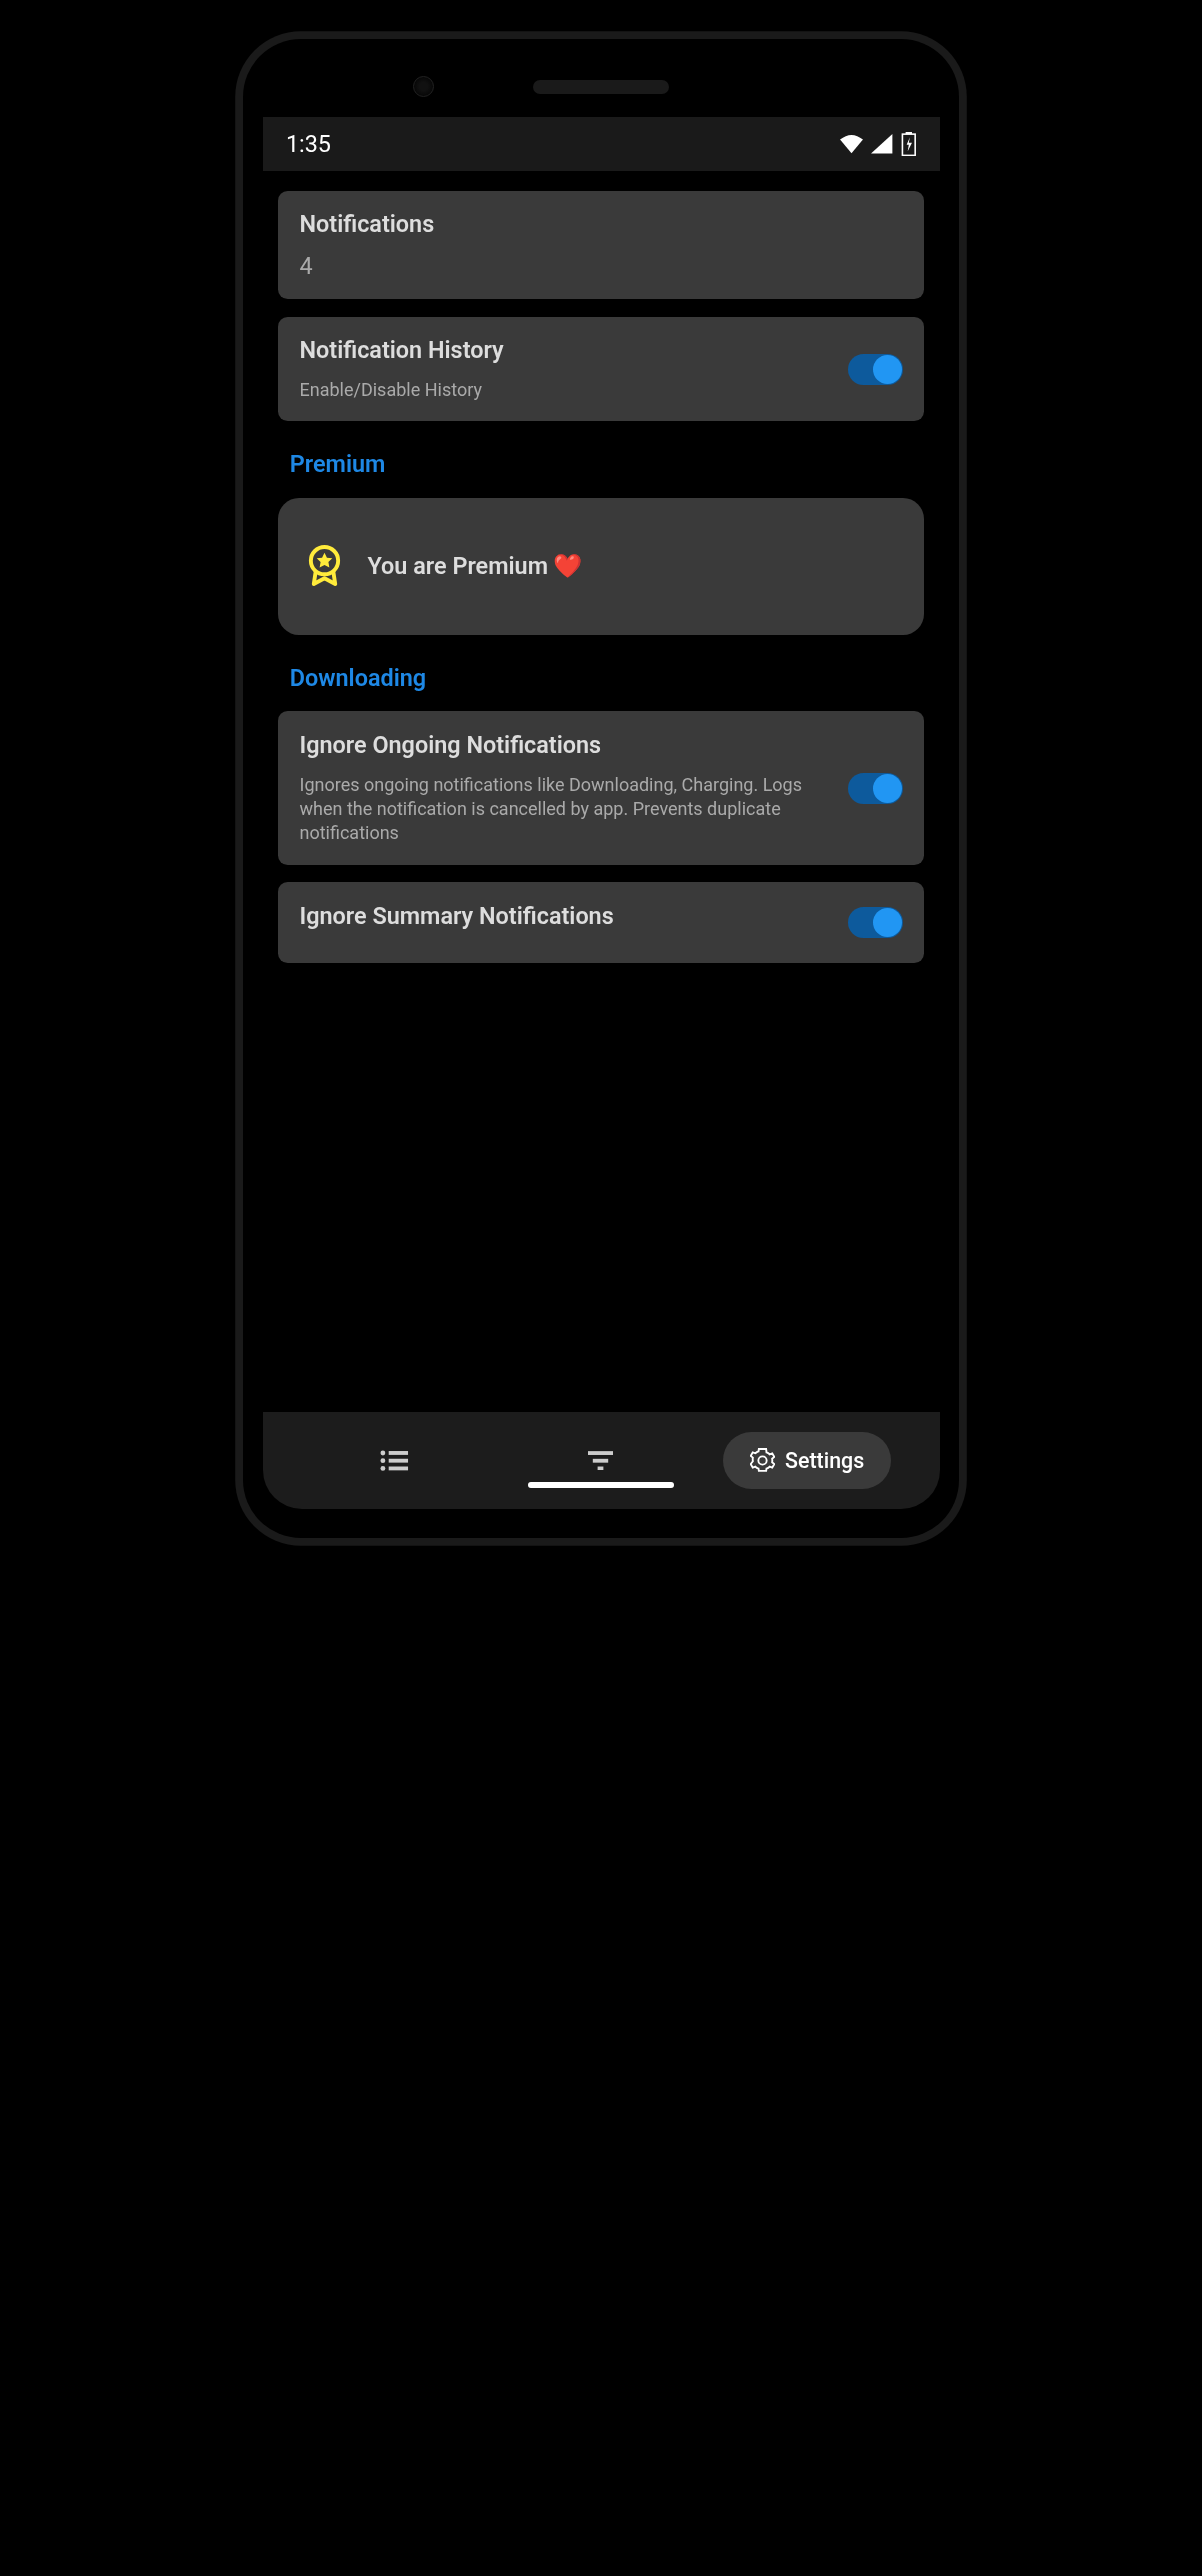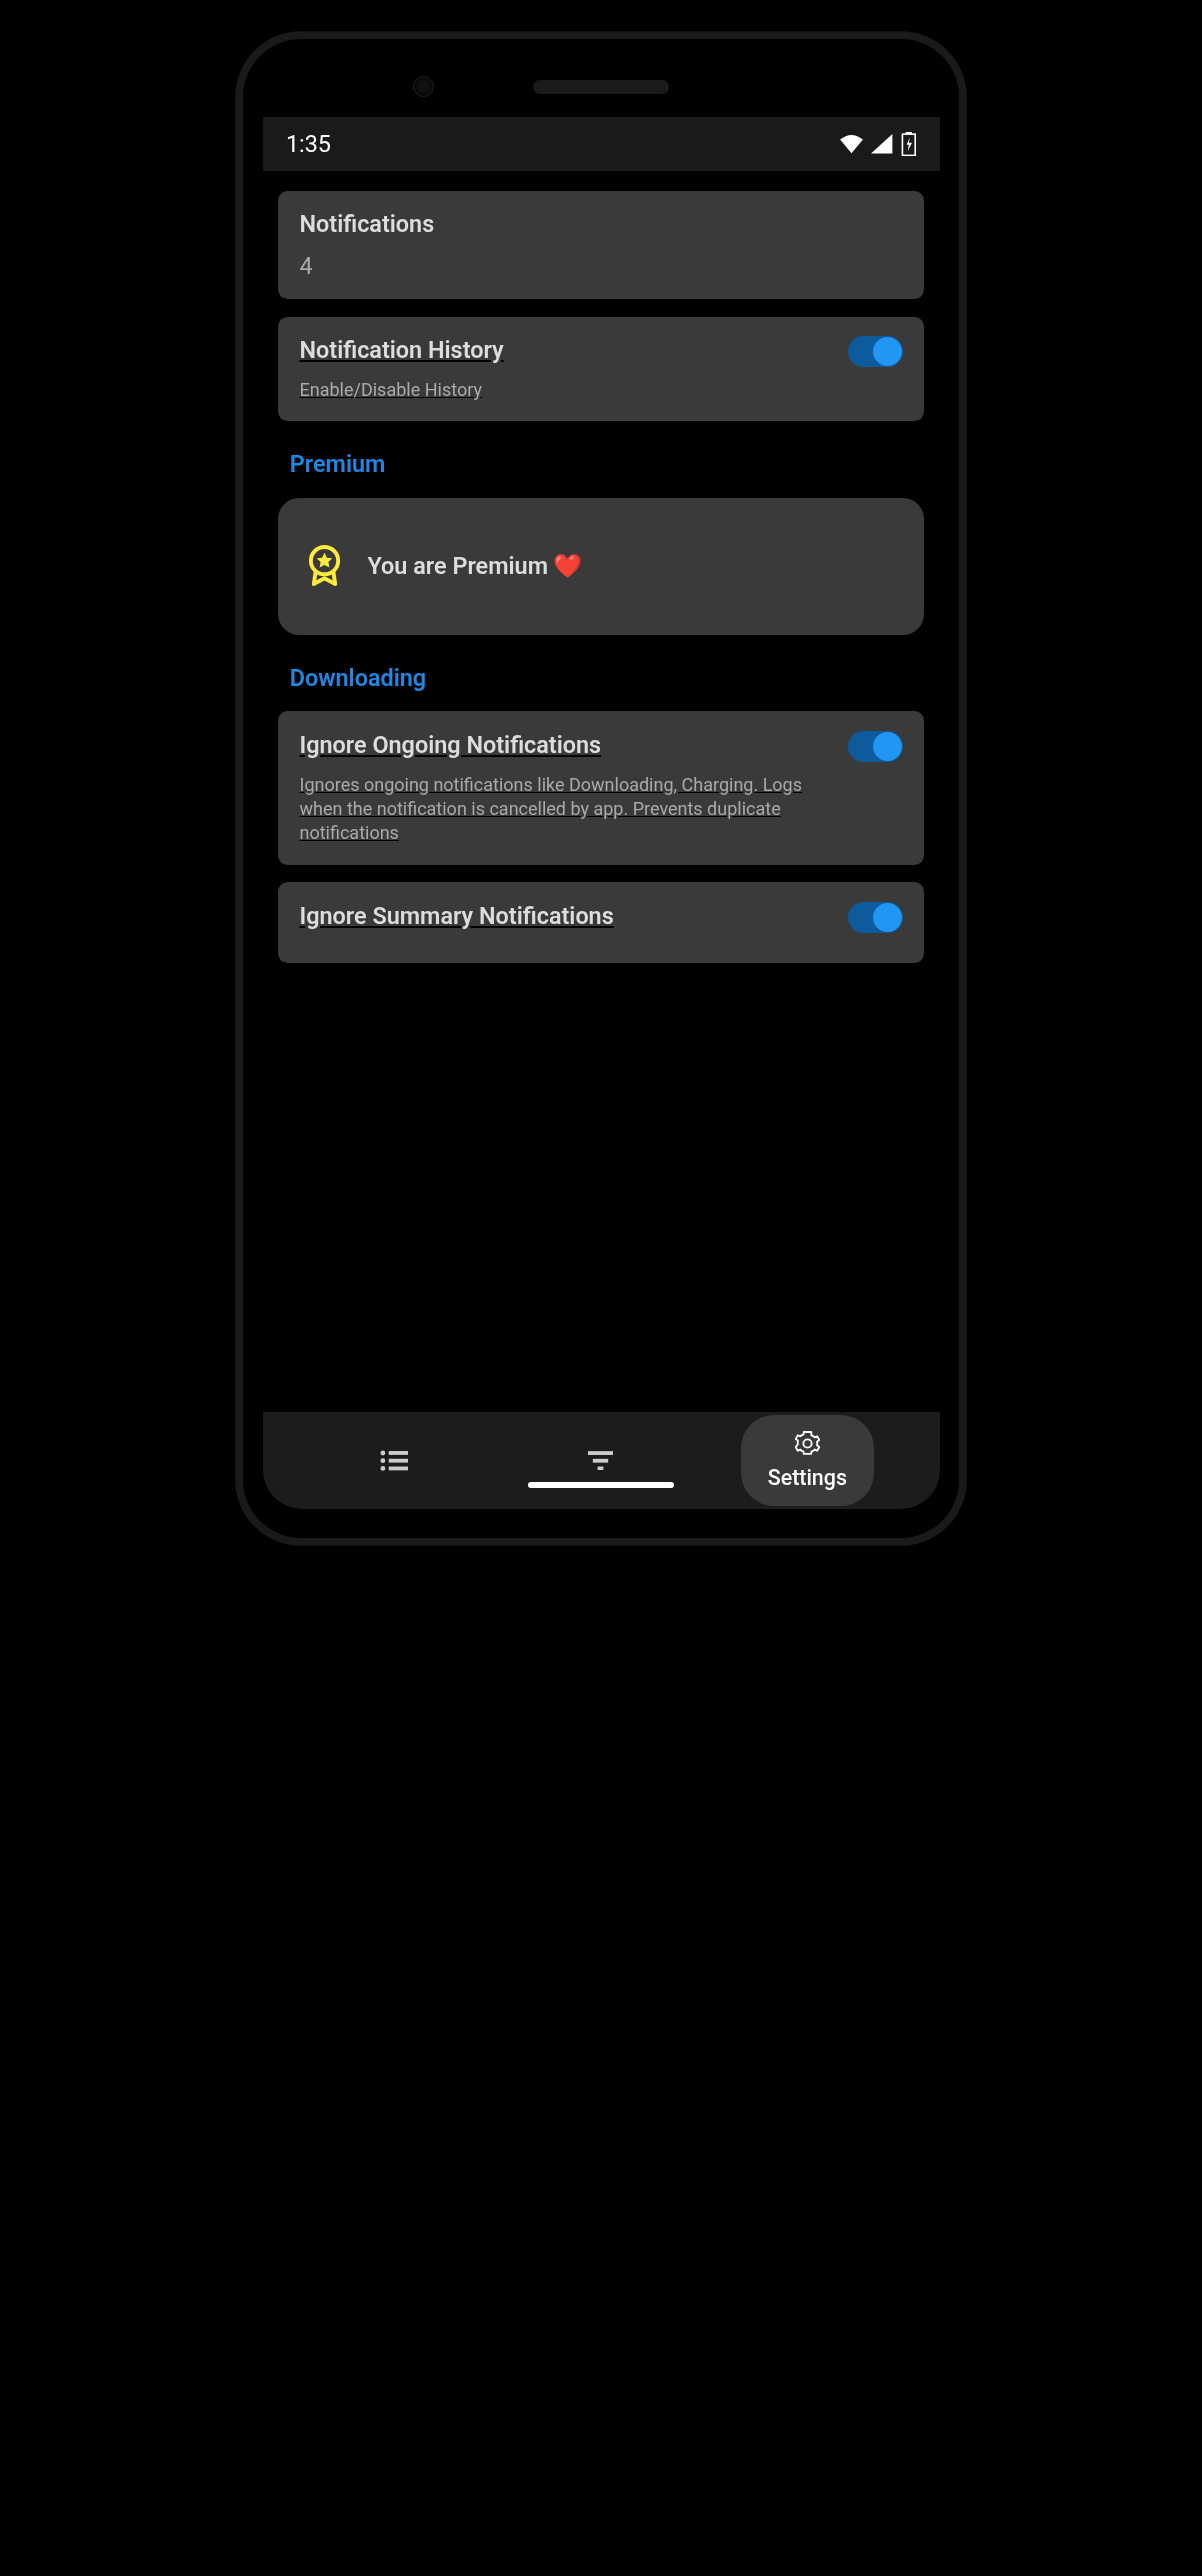--- a/index.html
+++ b/index.html
@@ -97,21 +97,21 @@
     }
     .card-desc {
       color: #aaa;
       font-size: 18px;
       font-weight: 400;
       line-height: 1.35;
     }
     .card-row {
       display: flex;
       justify-content: space-between;
-      text-decoration: underline;
+      align-items: center;
     }
     .card-text {
       flex: 1;
       padding-right: 27px;
     }
     .section-header {
       color: #1E88E5;
       font-size: 23.4px;
       font-weight: 600;
       margin: 29px 0 19.5px 11.7px;
@@ -175,21 +175,20 @@
       cursor: pointer;
     }
     .nav-settings {
       background: #3a3a3a;
       border-radius: 33px;
       padding: 15.6px 27px;
       display: flex;
       align-items: center;
       gap: 9.7px;
       cursor: pointer;
-      flex-direction: column;
     }
     .nav-settings-label {
       color: #fff;
       font-size: 21.4px;
       font-weight: 500;
     }
     .home-indicator {
       position: absolute;
       bottom: 21.4px;
       left: 50%;

